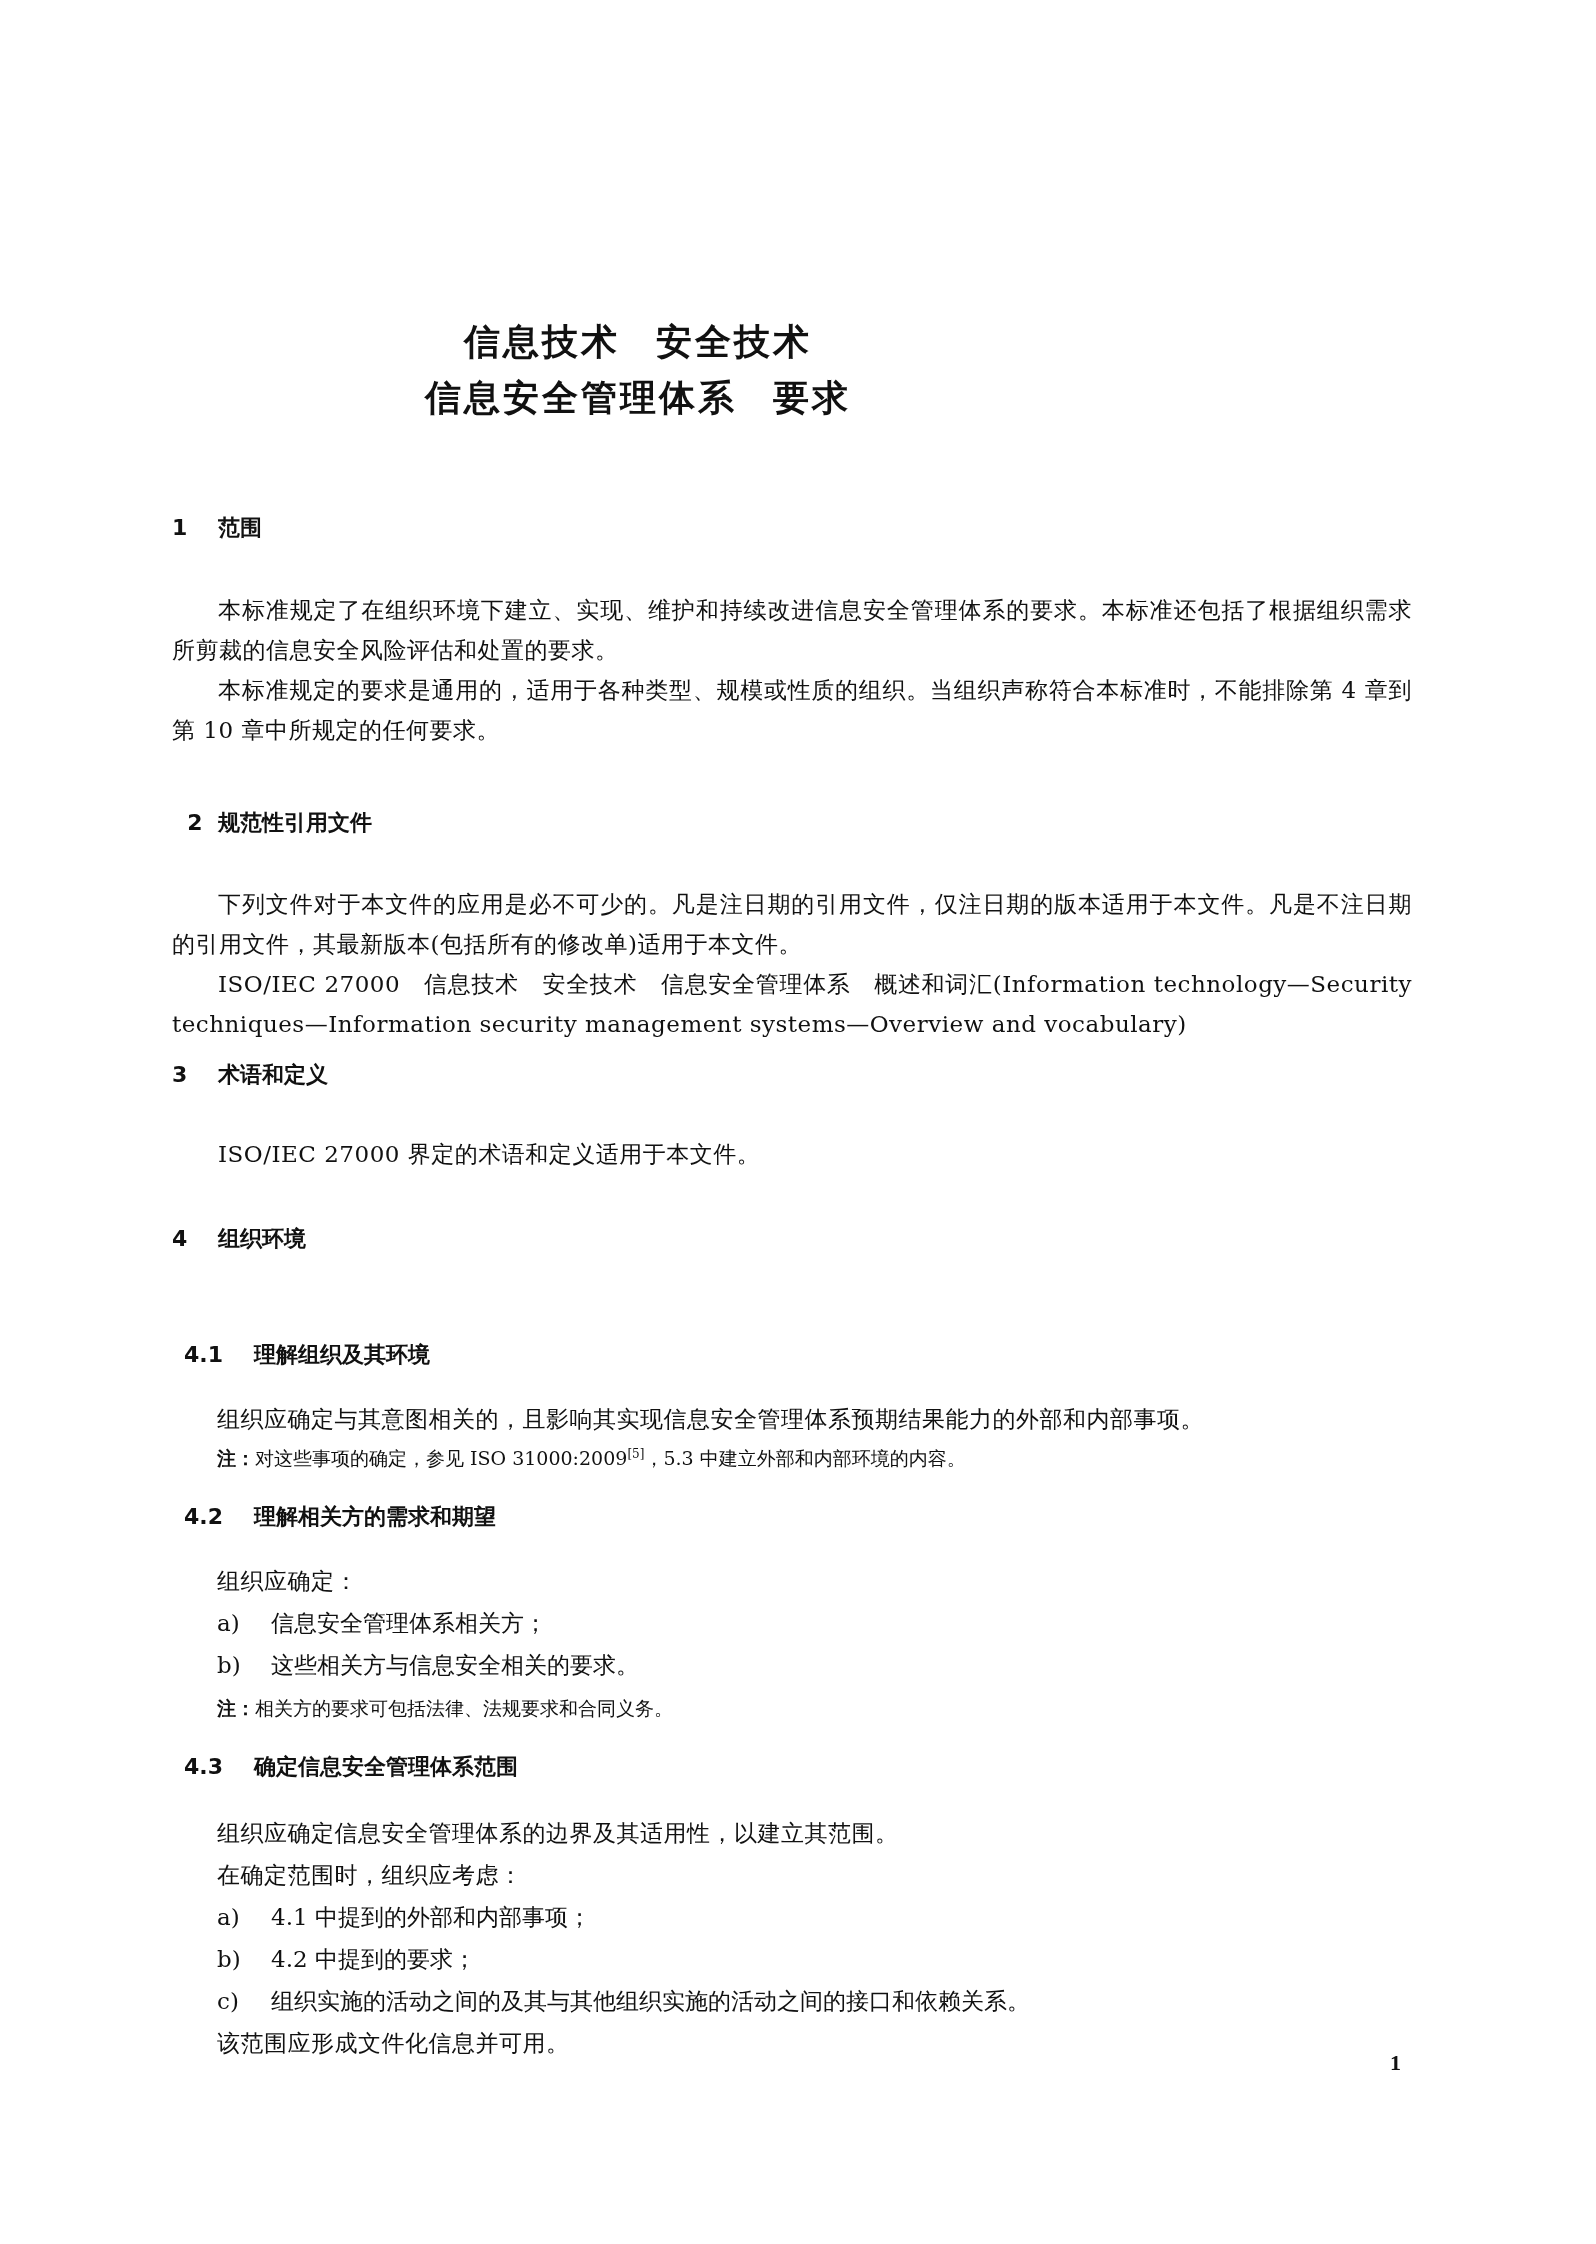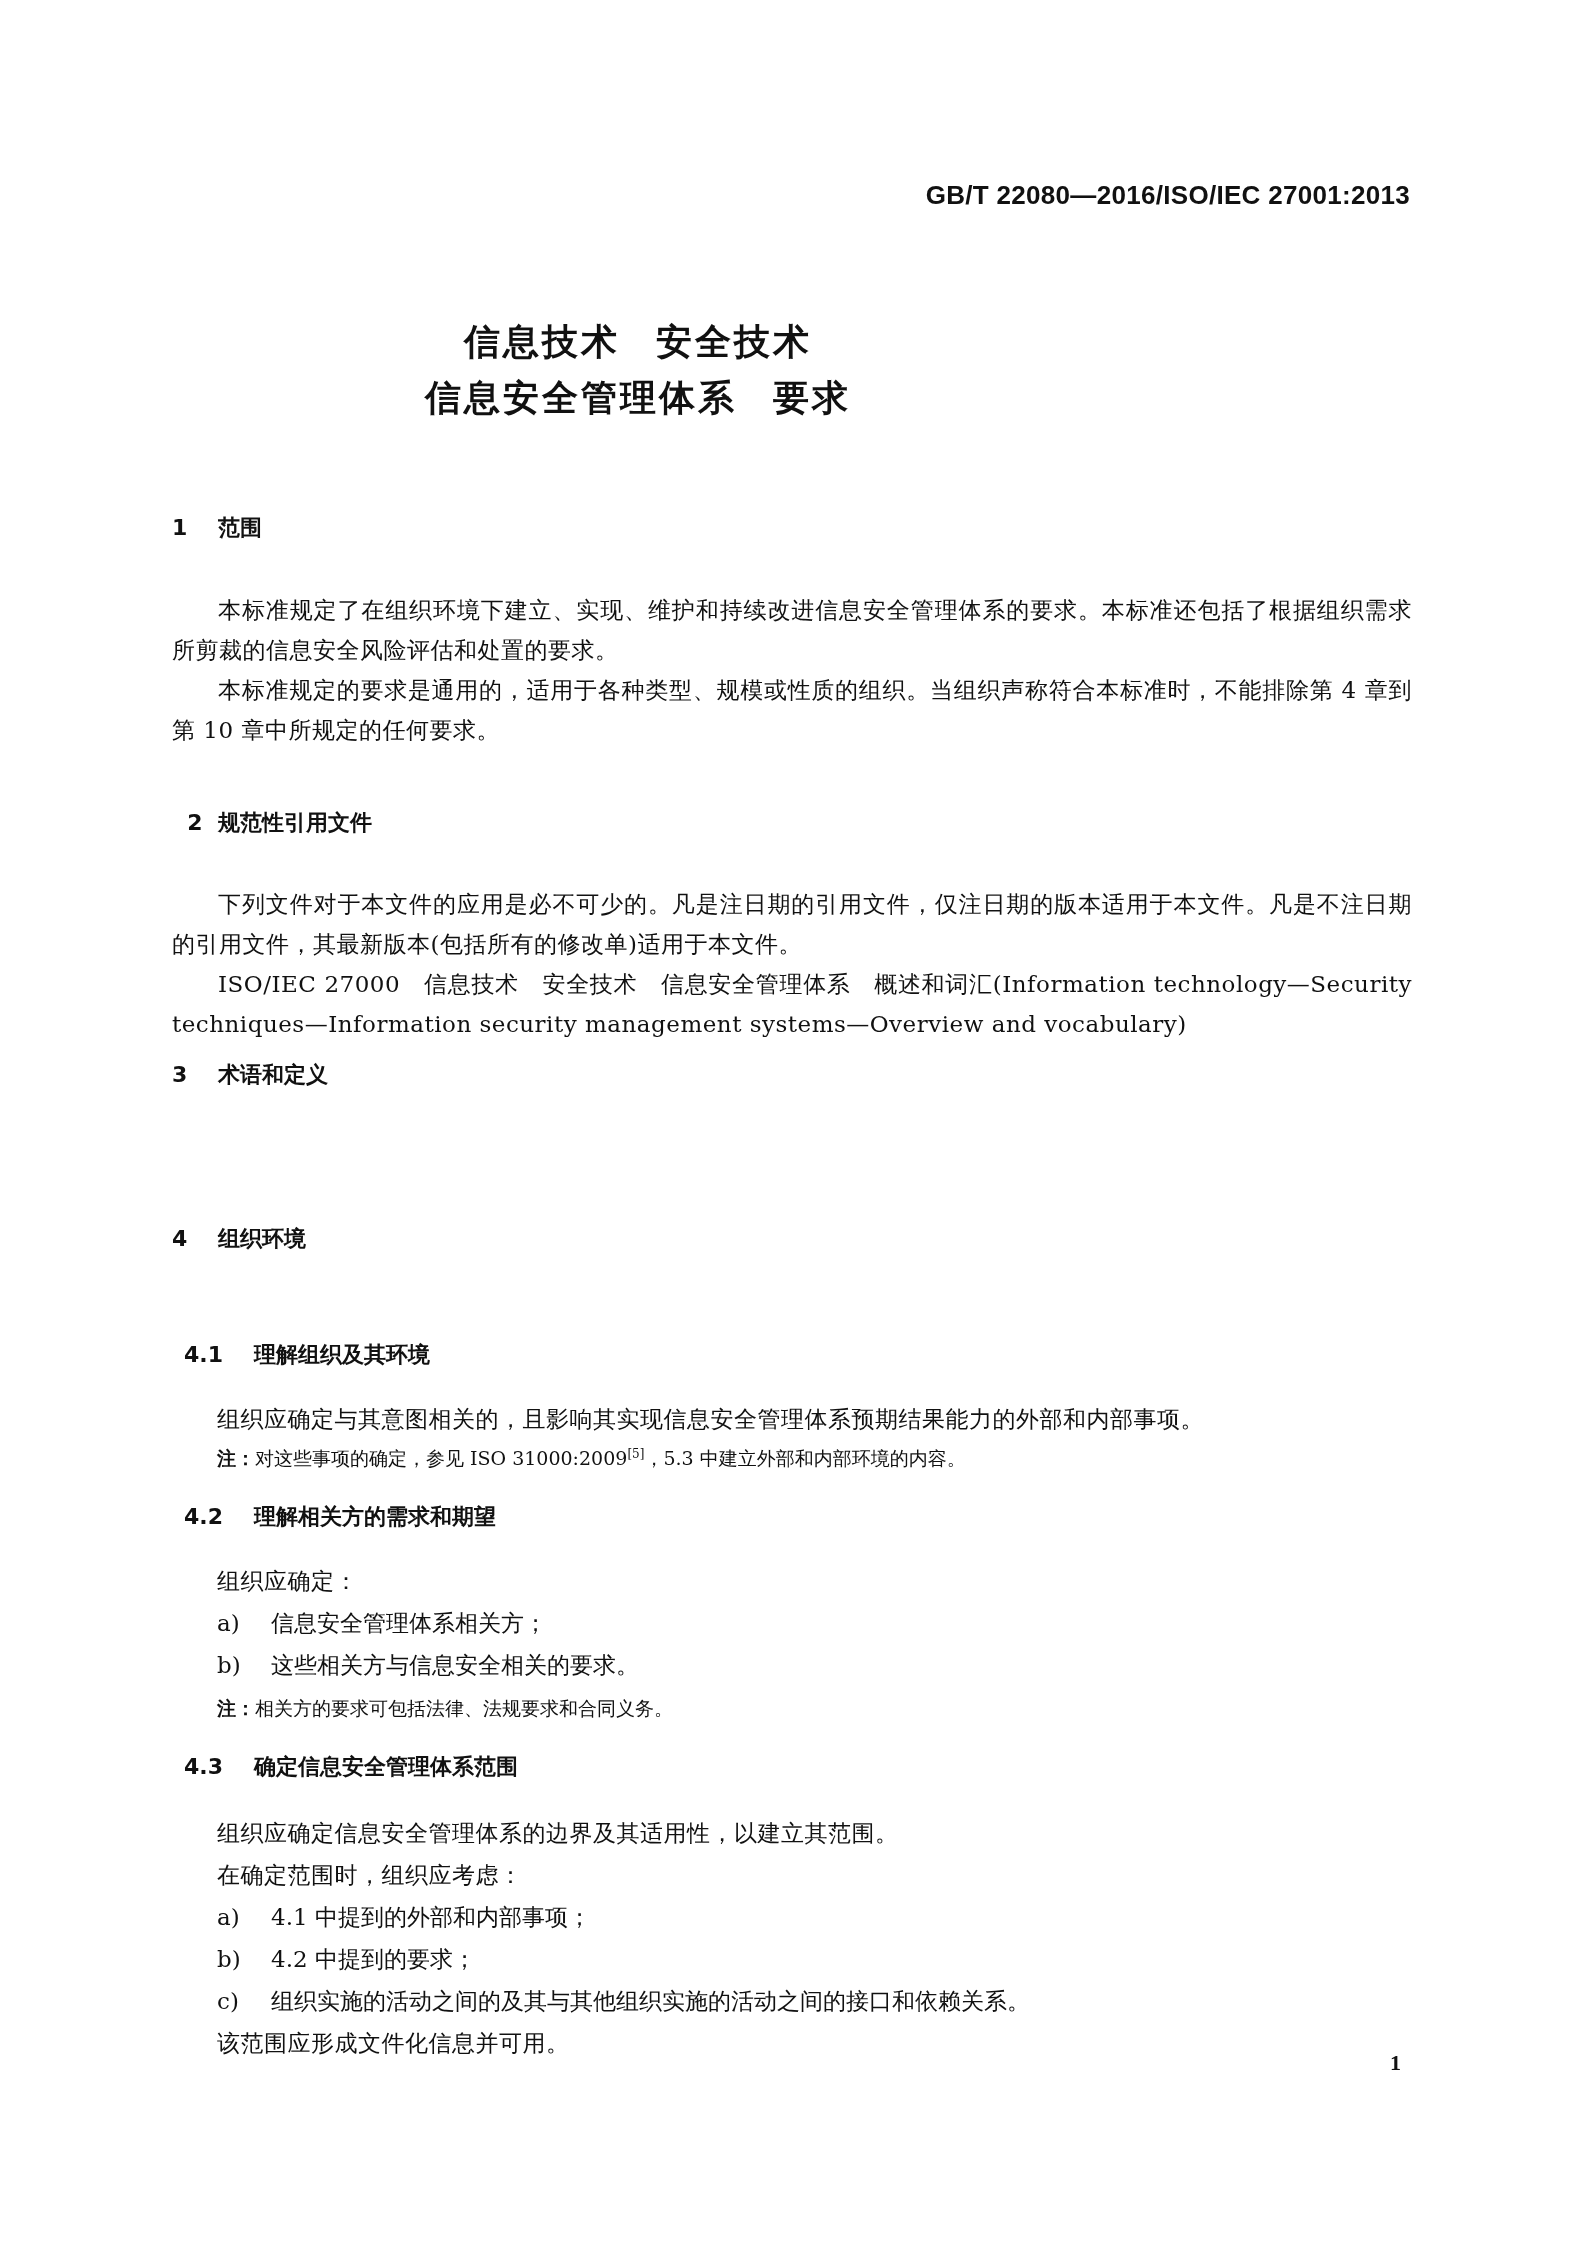--- a/index.html
+++ b/index.html
@@ -46,21 +46,20 @@
     .page-num {
       position: absolute; left: 1390px; top: 2050px;
       font-family: "Liberation Serif", serif; font-weight: bold; font-size: 22px;
     }
   </style>
 </head>
 <body>
 
 <div class="page">
 
-  <div class="std-code">GB/T 22080—2016/ISO/IEC 27001:2013</div>
 
   <div class="title" style="top:318px;">
     <span>信息技术</span><span class="gap"></span><span>安全技术</span>
   </div>
   <div class="title" style="top:374px;">
     <span>信息安全管理体系</span><span class="gap"></span><span>要求</span>
   </div>
 
   <div class="h1" style="top:513px;">
     <span class="num">1</span><span>范围</span>
@@ -70,20 +69,21 @@
 
   <div class="h1" style="top:808px;text-align:center;">
     <span class="num">2</span><span>规范性引用文件</span>
   </div>
   <div class="p indent" style="top:884px;">下列文件对于本文件的应用是必不可少的。凡是注日期的引用文件，仅注日期的版本适用于本文件。凡是不注日期的引用文件，其最新版本(包括所有的修改单)适用于本文件。</div>
   <div class="p indent" style="top:964px;">ISO/IEC 27000　信息技术　安全技术　信息安全管理体系　概述和词汇(Information technology—Security techniques—Information security management systems—Overview and vocabulary)</div>
 
   <div class="h1" style="top:1060px;">
     <span class="num">3</span><span>术语和定义</span>
   </div>
+  <div class="p indent" style="top:1134px;">ISO/IEC 27000 界定的术语和定义适用于本文件。</div>
 
   <div class="h1" style="top:1224px;">
     <span class="num">4</span><span>组织环境</span>
   </div>
 
   <div class="h2" style="top:1340px;">
     <span class="num">4.1</span><span>理解组织及其环境</span>
   </div>
   <div class="line" style="left:217px; top:1404px;">组织应确定与其意图相关的，且影响其实现信息安全管理体系预期结果能力的外部和内部事项。</div>
   <div class="note" style="top:1446px;">

